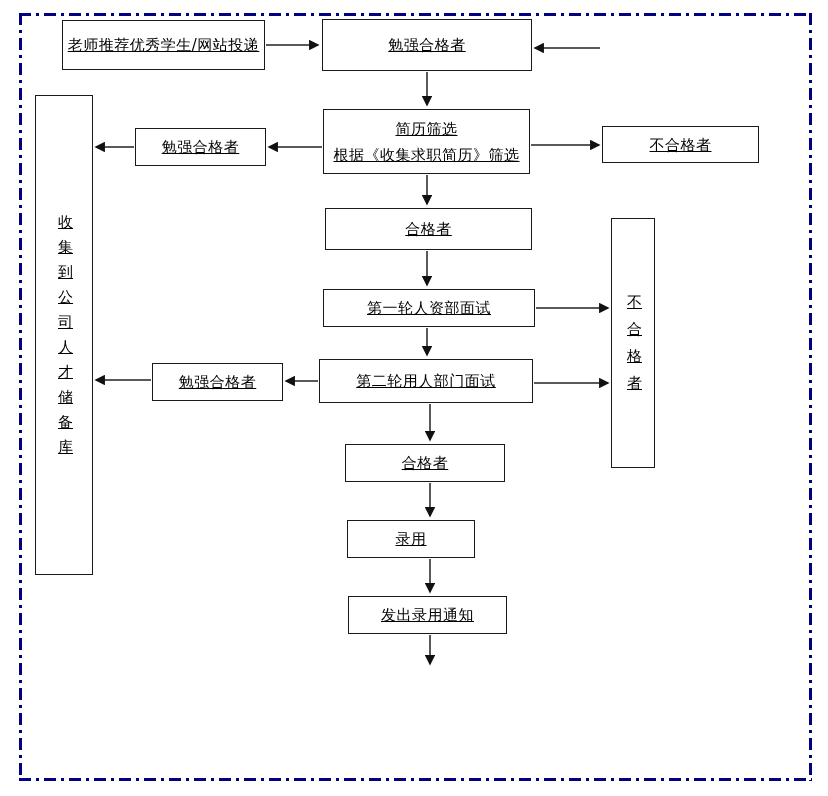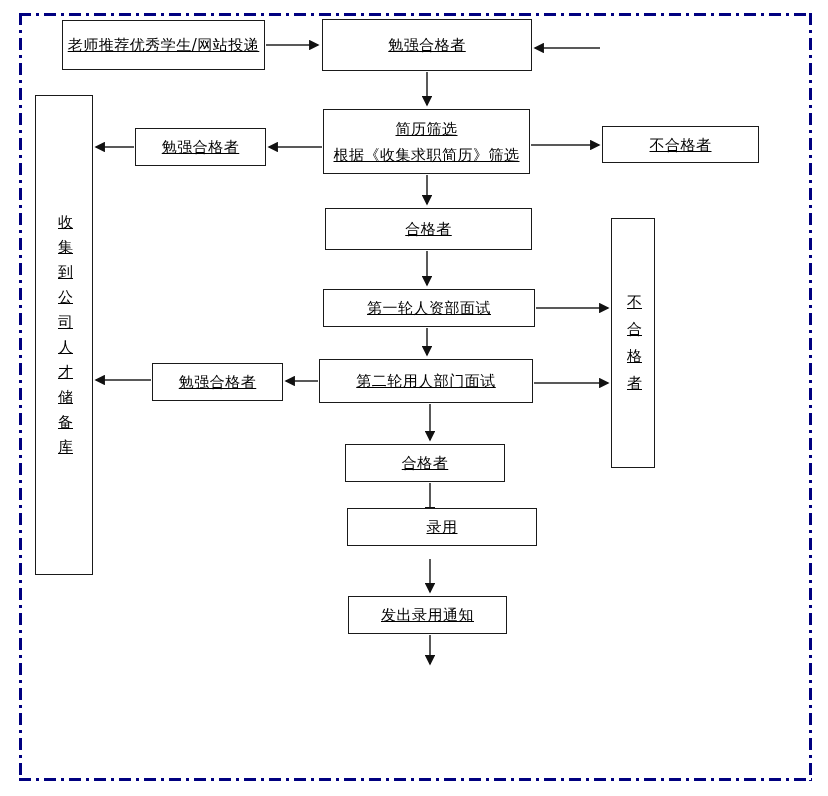--- a/index.html
+++ b/index.html
@@ -91,18 +91,18 @@
   </div>
 
   <div class="node" style="left:611px;top:218px;width:44px;height:250px">
     <span class="vlabel v27">不合格者</span>
   </div>
 
   <div class="node" style="left:152px;top:363px;width:131px;height:38px">勉强合格者</div>
 
   <div class="node" style="left:345px;top:444px;width:160px;height:38px">合格者</div>
 
-  <div class="node" style="left:347px;top:508px;width:190px;height:38px">录用</div>
+  <div class="node" style="left:347px;top:520px;width:128px;height:38px">录用</div>
 
   <div class="node" style="left:348px;top:596px;width:159px;height:38px">发出录用通知</div>
 
 
 </div>
 
 </body></html>

